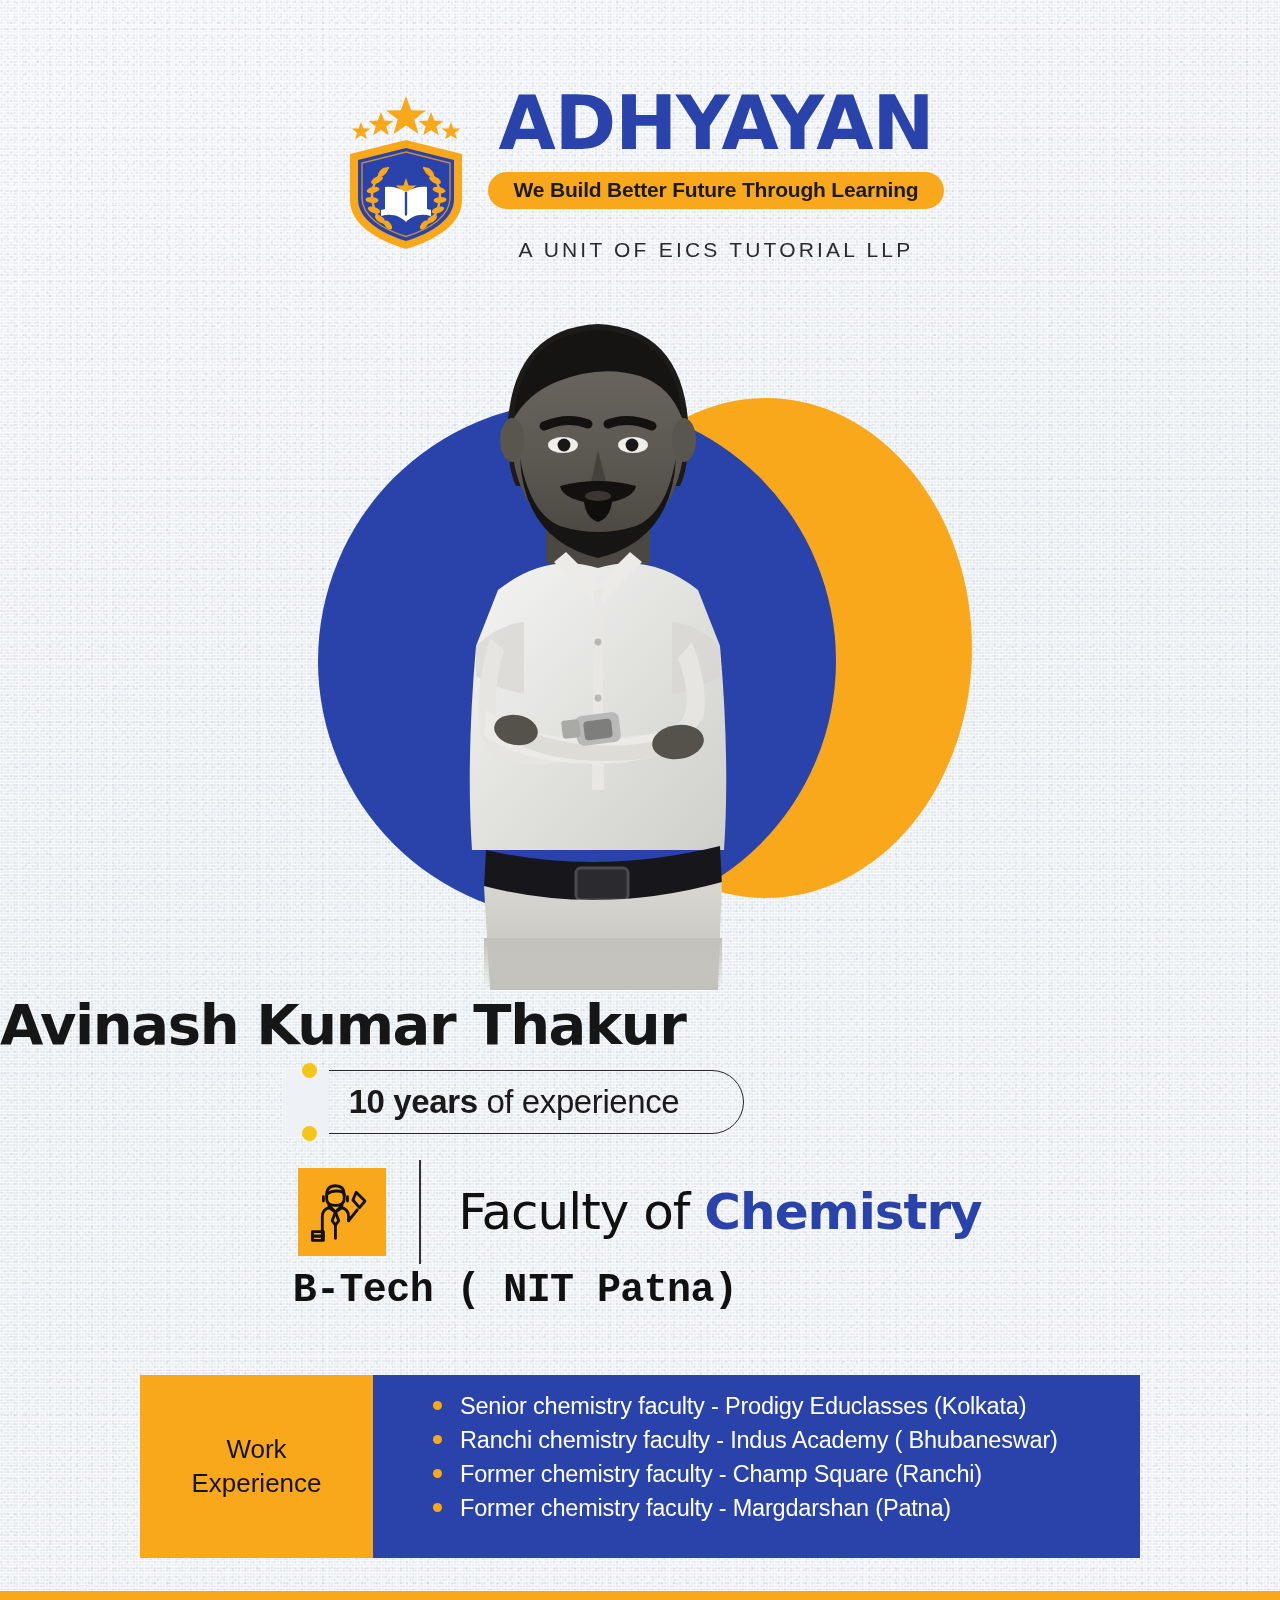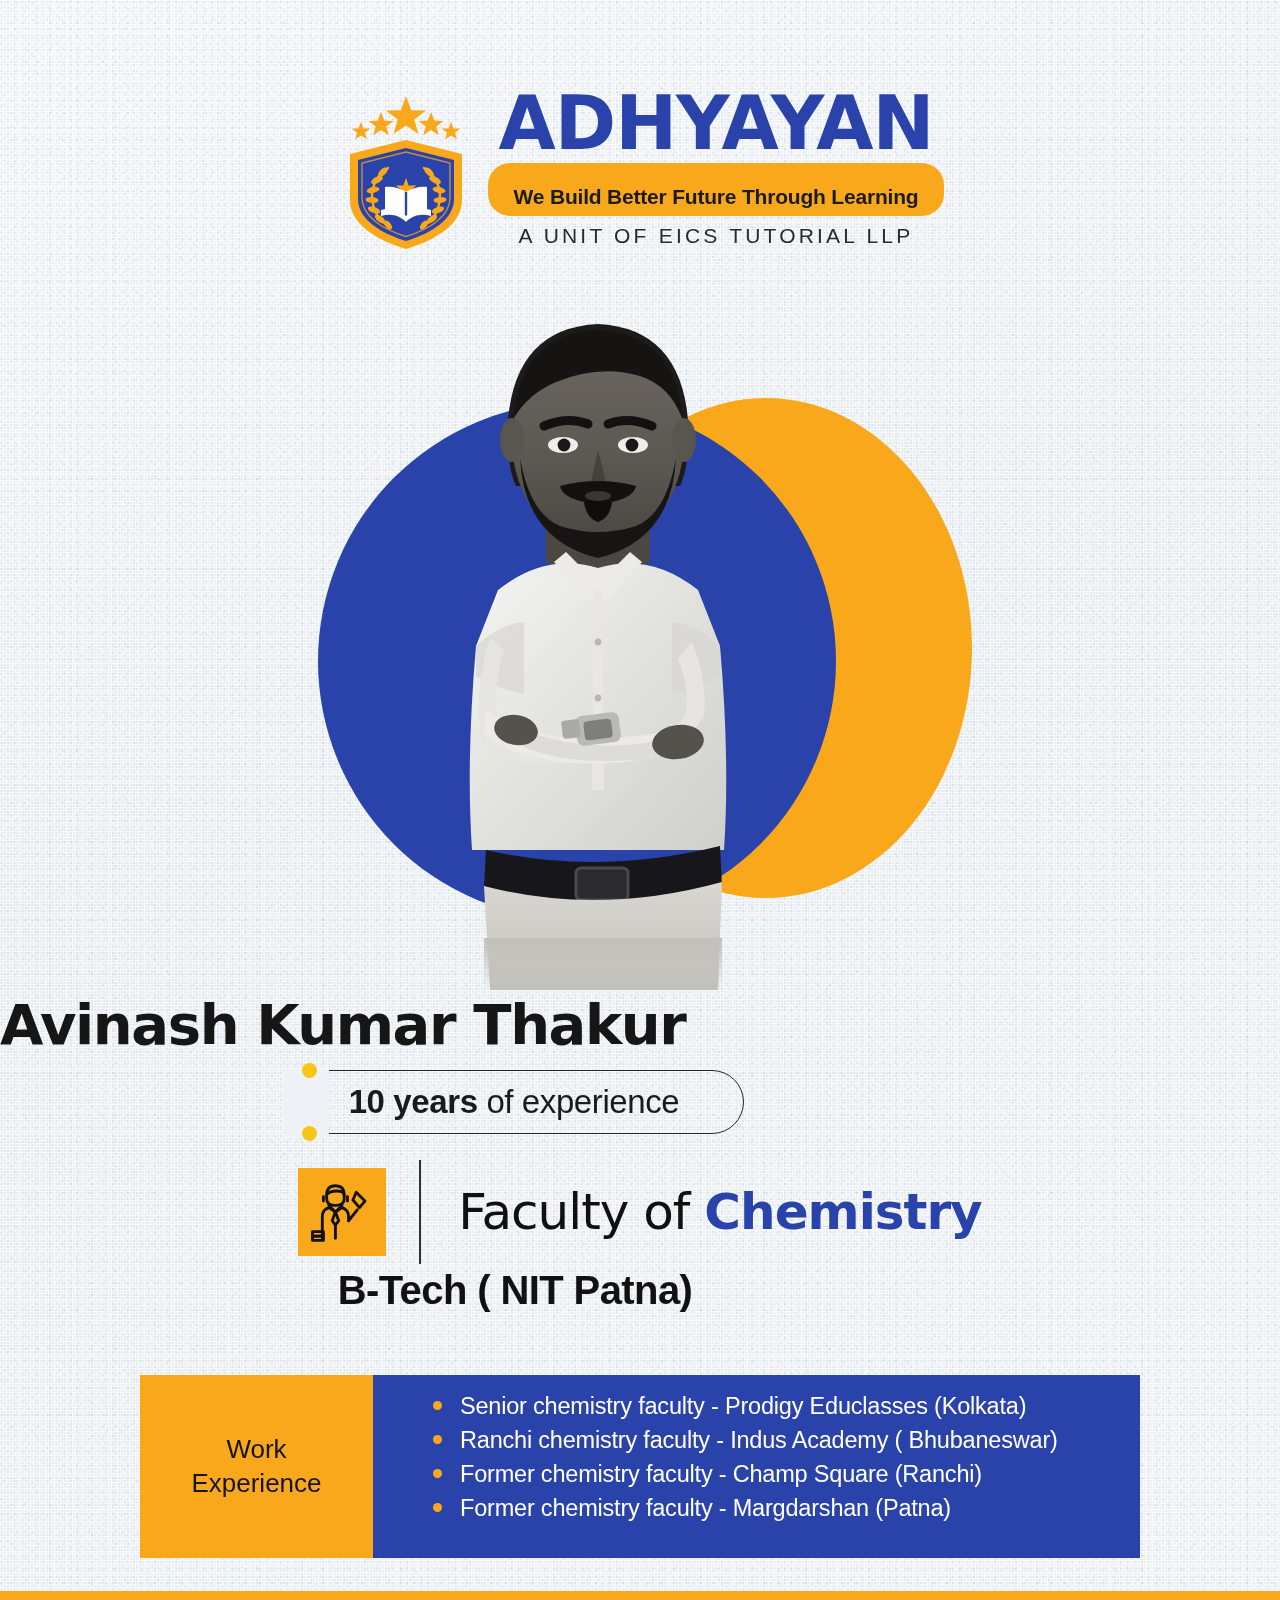--- a/index.html
+++ b/index.html
@@ -29,23 +29,23 @@
       radial-gradient(circle at 5px 14px, rgba(255,255,255,.8) .55px, transparent .75px);
     background-size:15px 17px,13px 15px,19px 21px,17px 19px;}
 
   
   #logo{position:absolute;left:0;top:88px;width:1280px;display:flex;justify-content:center;}
   #logo-inner{display:flex;align-items:flex-start;gap:12px;}
   #shield-wrap{width:140px;height:160px;position:relative;flex:none;margin-top:4px;}
   #brand-col{display:flex;flex-direction:column;align-items:center;}
   #brand-word{font-size:74px;font-weight:bold;color:#2a43aa;letter-spacing:-1px;line-height:.96;
     font-family:"DejaVu Sans","Liberation Sans",sans-serif;}
-  #tagline-pill{margin-top:4px;background:#f9a81b;border-radius:22px;padding:22px 26px 7px;
+  #tagline-pill{margin-top:13px;background:#f9a81b;border-radius:22px;padding:6px 26px 7px;
     font-size:21px;font-weight:bold;color:#1b1b1b;letter-spacing:-.2px;white-space:nowrap;}
-  #unit-line{margin-top:8px;font-size:21px;color:#2a2a2a;letter-spacing:3.2px;white-space:nowrap;}
+  #unit-line{margin-top:29px;font-size:21px;color:#2a2a2a;letter-spacing:3.2px;white-space:nowrap;}
 
   
   #hero{position:absolute;left:0;top:380px;width:1280px;height:620px;}
   #circle-orange{position:absolute;left:560px;top:18px;width:412px;height:500px;border-radius:50%;background:#f9a81b;}
   #circle-blue{position:absolute;left:318px;top:22px;width:518px;height:518px;border-radius:50%;background:#2a43aa;}
   #portrait{position:absolute;left:348px;top:-90px;width:500px;height:700px;}
 
   
   #name{position:absolute;left:0;top:992px;width:1280px;text-align:left;
     font-size:56px;font-weight:bold;color:#161616;letter-spacing:-1.4px;
@@ -67,21 +67,21 @@
   #teacher-box{width:88px;height:88px;background:#f9a81b;display:flex;align-items:center;justify-content:center;flex:none;}
   #faculty-divider{width:2px;height:104px;background:#333;margin:0 22px 0 18px;flex:none;}
   #faculty-text{font-size:50px;font-weight:bold;color:#101010;letter-spacing:-1px;white-space:nowrap;
     font-family:"DejaVu Sans","Liberation Sans",sans-serif;}
   #faculty-text .blue{color:#2a43aa;}
   #faculty-text .plain{font-weight:normal;}
 
   
   #degree{position:absolute;left:0;top:1268px;width:1030px;text-align:center;
     font-size:40px;font-weight:bold;color:#111;letter-spacing:-.6px;
-    font-family:Liberation Sans, sans-serif;}
+    font-family:Liberation Mono, monospace;}
 
   
   #work-box{position:absolute;left:140px;top:1375px;width:1000px;height:183px;display:flex;}
   #work-label{width:233px;background:#f9a81b;display:flex;align-items:center;justify-content:center;
     text-align:center;font-size:26px;color:#141414;line-height:1.28;flex:none;}
   #work-list{flex:1;background:#2a43aa;padding:14px 10px 10px 60px;box-sizing:border-box;}
   .work-item{display:flex;align-items:flex-start;gap:18px;color:#fff;font-size:23.5px;line-height:1.45;letter-spacing:-.2px;}
   .work-bullet{width:9px;height:9px;border-radius:50%;background:#f9a81b;flex:none;margin-top:12px;}
 
   

